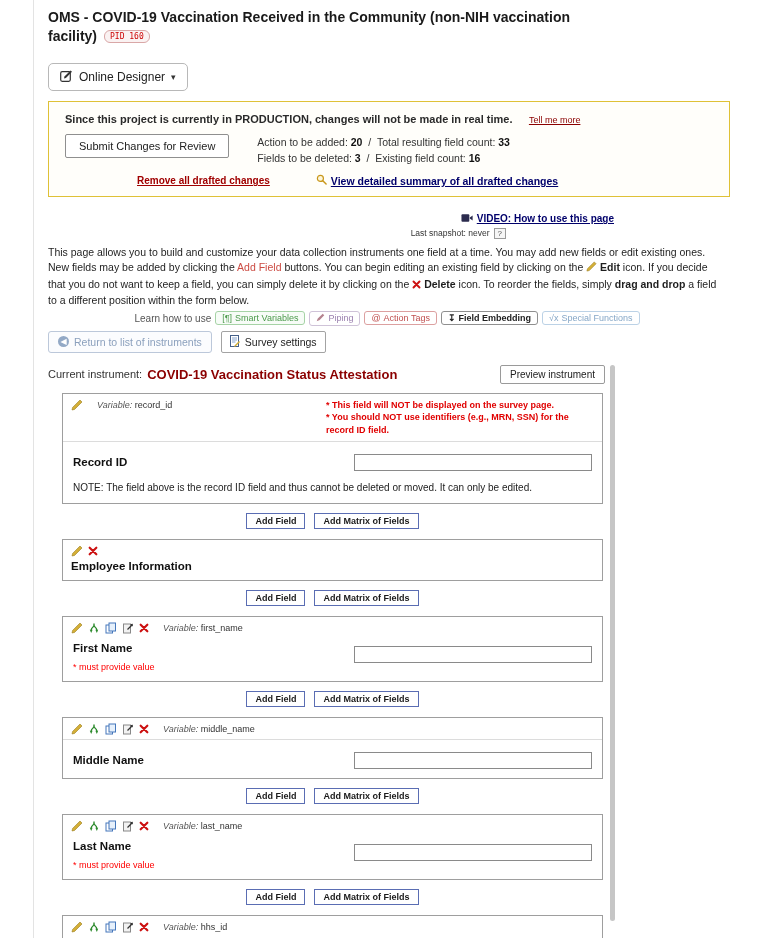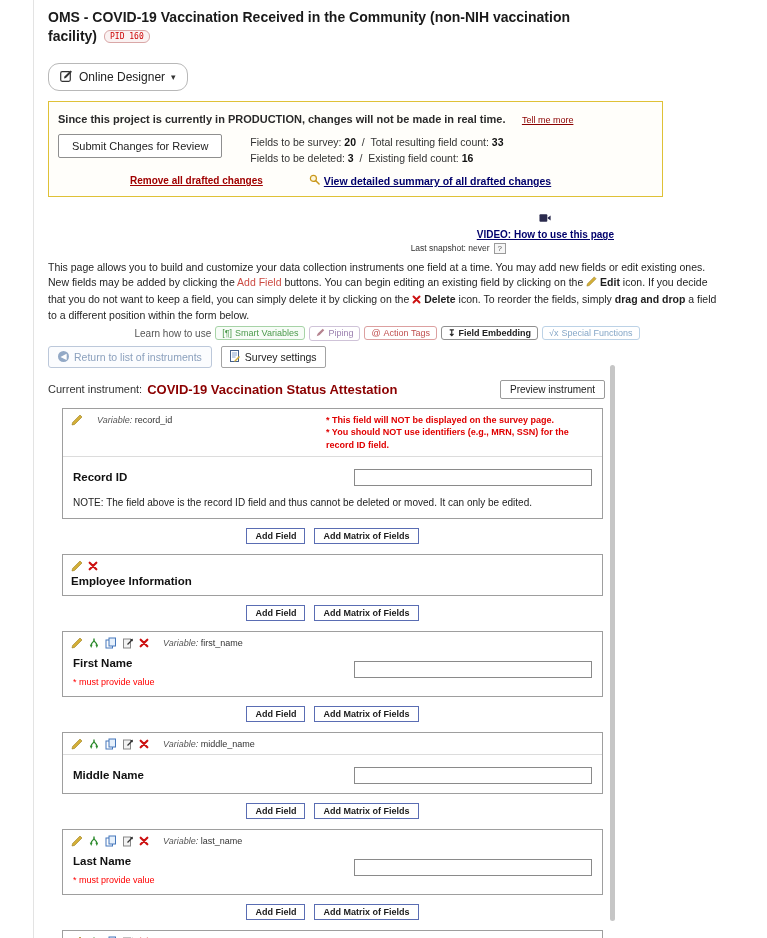--- a/index.html
+++ b/index.html
@@ -13,44 +13,44 @@
 
   
   .title-wrap { max-width:545px; }
   .page-title { font-size:14px; font-weight:bold; color:#1a1a1a; line-height:1.35; display:inline; }
   .pid-badge { display:inline-block; margin-left:7px; font-family:"DejaVu Sans Mono", monospace;
     font-size:8px; color:#cc0000; background:#faf2f2; border:1px solid #d9a7a7; border-radius:6px;
     padding:1px 5px; vertical-align:2px; }
 
   
   .od-btn { margin-top:17px; display:inline-flex; align-items:center; gap:6px;
-    border:1px solid #b8b8b8; border-radius:11px; background:#fff; padding:5px 11px;
+    border:1px solid #b8b8b8; border-radius:5px; background:#fff; padding:5px 11px;
     font-size:12px; color:#222; cursor:pointer; }
   .caret { font-size:9px; color:#333; }
 
   
-  .prod-box { margin-top:10px; width:615px; border:1px solid #dfc136; background:#fffefa; padding:7px 9px 9px; }
+  .prod-box { margin-top:10px; width:682px; border:1px solid #dfc136; background:#fffefa; padding:7px 16px 9px; }
   .prod-notice { font-size:11px; font-weight:bold; color:#2a2a2a; }
   .tellmore { font-size:9px; color:#8b0000; text-decoration:underline; margin-left:12px; font-weight:normal; cursor:pointer; }
   .prod-mid { display:flex; margin-top:7px; align-items:flex-start; }
   .submit-btn { border:1px solid #8f8f8f; border-radius:2px; background:#fff; padding:5px 13px;
     font-size:11px; color:#222; cursor:pointer; white-space:nowrap; }
   .counts { margin-left:28px; font-size:10.5px; color:#333; line-height:1.55; }
   .counts b { color:#111;margin-top:36px; }
   .prod-bottom { display:flex; align-items:center; margin-top:8px; }
   .remove-link { margin-left:72px; font-size:10px; font-weight:bold; color:#a00000; text-decoration:underline; cursor:pointer; }
   .summary-link { margin-left:46px; display:inline-flex; align-items:center; gap:4px;
     font-size:10.5px; font-weight:bold; color:#00006b; text-decoration:underline; cursor:pointer; }
 
   
   .snap-row { width:566px; margin-top:16px; display:flex; justify-content:flex-end; align-items:center; gap:16px; }
   .snap-btn { display:inline-flex; align-items:center; gap:5px; border:1px solid #9a9a9a; border-radius:2px;
     background:#fff; padding:3px 9px; font-size:10px; color:#222; cursor:pointer; }
-  .video-link { display:inline-flex; align-items:center; gap:4px; font-size:10px; font-weight:bold;
-    color:#00006b; text-decoration:underline; cursor:pointer;flex-direction:column; }
+  .video-link { display:inline-flex; gap:4px; font-size:10px; font-weight:bold;
+    color:#00006b; text-decoration:underline; cursor:pointer; }
   .last-snap { width:566px; text-align:right; padding-right:108px; font-size:8.5px; color:#333; margin-top:3px; }
   .help-box { display:inline-block; border:1px solid #9a9a9a; font-size:8px; color:#555; padding:0 3px;
     margin-left:4px; background:#f6f6f6; cursor:pointer; }
 
   
   .intro { margin-top:6px; width:678px; font-size:10.5px; line-height:1.44; color:#1e1e1e; }
   .red-text { color:#cc4b43; }
   .inline-icon { display:inline-block; vertical-align:-1px; }
 
   .learn-row { width:678px; margin-top:3px; display:flex; justify-content:center; align-items:center; gap:4px;
@@ -131,21 +131,21 @@
   
   <div class="prod-box">
     <div>
       <span class="prod-notice">Since this project is currently in PRODUCTION, changes will not be made in real time.</span>
       <span class="tellmore">Tell me more</span>
     </div>
     <div class="prod-mid">
       <button class="submit-btn">Submit Changes for Review</button>
       <div class="counts">
         <div>
-          <span>Fields to be survey:</span>
+          <span>Action to be added:</span>
           <b>20</b>
           &nbsp;<span>/</span>&nbsp;
           <span>Total resulting field count:</span>
           <b>33</b>
         </div>
         <div>
           <span>Fields to be deleted:</span>
           <b>3</b>
           &nbsp;<span>/</span>&nbsp;
           <span>Existing field count:</span>

